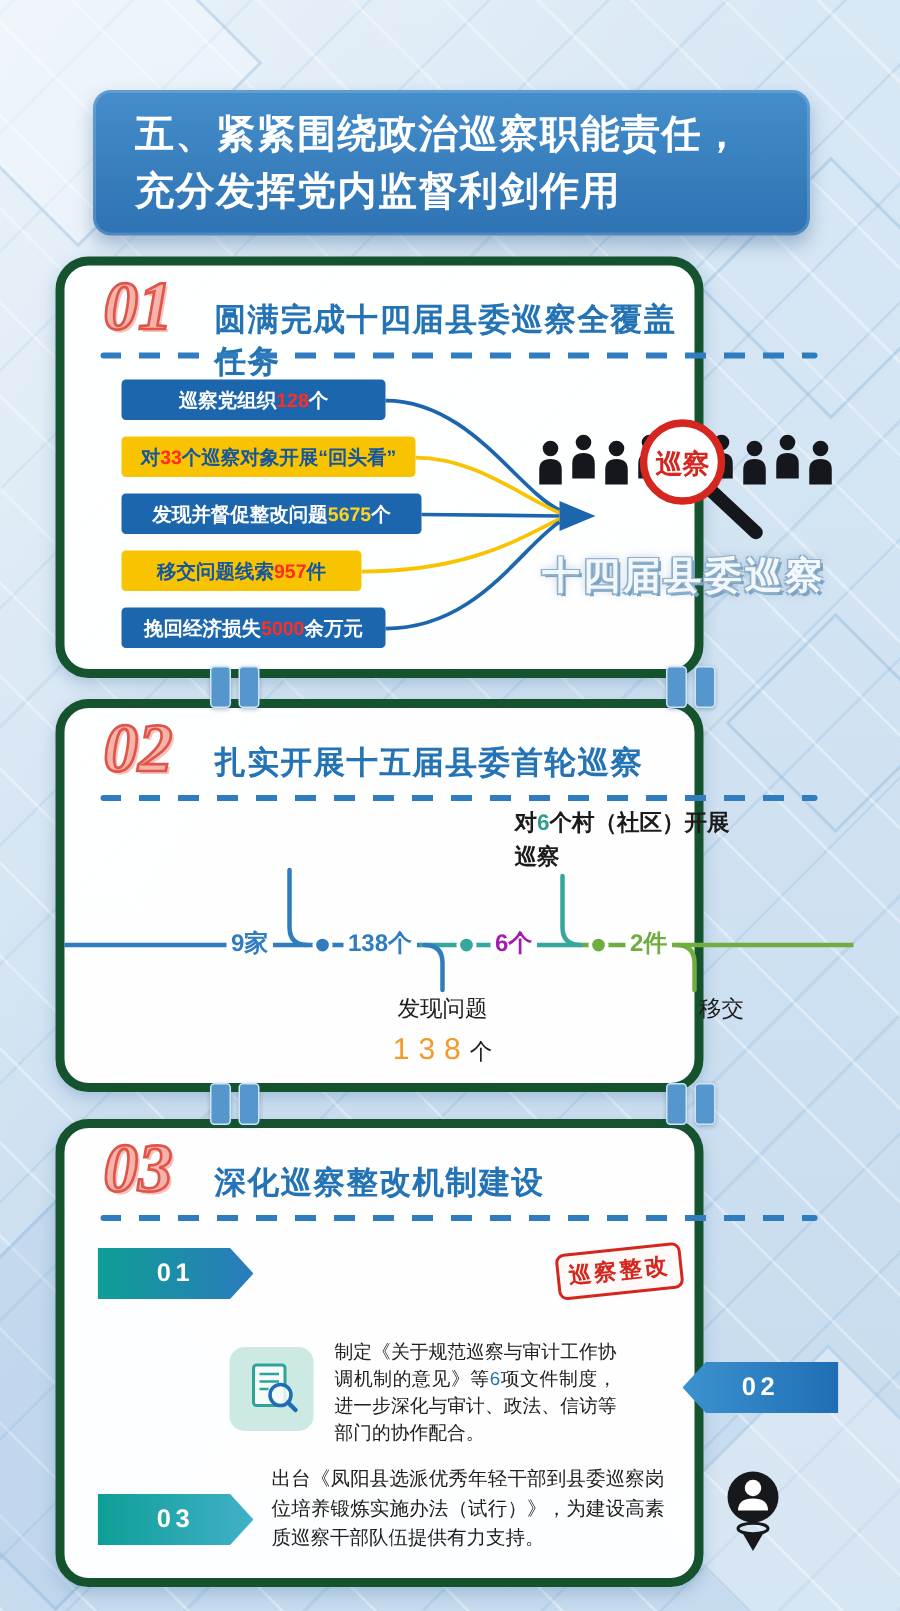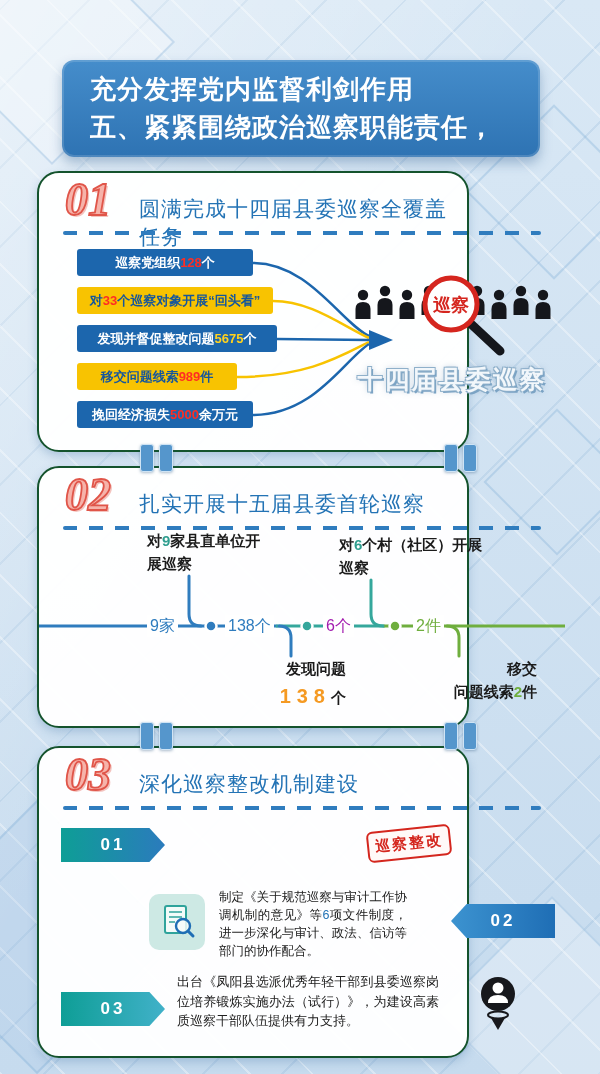--- a/index.html
+++ b/index.html
@@ -20,30 +20,30 @@
   .d5{left:505px;top:430px;width:100px;height:100px}
 
   .banner{position:absolute;left:62px;top:60px;width:478px;height:97px;box-sizing:border-box;
     background:linear-gradient(180deg,#458dcb,#2e73b3);border-radius:12px;
     box-shadow:0 6px 12px rgba(40,90,140,.35), inset 0 0 0 2px rgba(255,255,255,.15);
     display:flex;flex-direction:column;justify-content:center;padding-left:28px;z-index:1}
   .banner-line{color:#fff;font-size:26px;font-weight:900;line-height:1.45;letter-spacing:1px;
     font-family:"Liberation Serif",serif}
 
   .card{position:absolute;left:37px;width:432px;background:rgba(255,255,255,.97);
-    border:2px solid #14532d;border-radius:22px;box-sizing:border-box;
+    border:6px solid #14532d;border-radius:22px;box-sizing:border-box;
     box-shadow:0 4px 10px rgba(60,110,160,.28);z-index:1}
   .card1{top:171px;height:281px}
   .card2{top:466px;height:262px}
   .card3{top:746px;height:312px}
 
   .section-num{position:absolute;left:26px;top:2px;font-size:46px;line-height:1.1;
     font-family:"Liberation Serif",serif;font-style:italic;font-weight:900;
     color:#f6b3aa;-webkit-text-stroke:1.8px #e05549;text-shadow:2px 2px 0 rgba(224,85,73,.35)}
-  .section-title{position:absolute;left:100px;top:22px;margin:0;font-size:21px;font-weight:400;
+  .section-title{position:absolute;left:100px;top:22px;margin:0;font-size:21px;font-weight:700;
     color:#2373b5;letter-spacing:1px}
   .dash-row{position:absolute;left:24px;top:58px;width:478px;height:4px;border-radius:2px;
     background:repeating-linear-gradient(90deg,#2f7cbe 0 14px,transparent 14px 26px)}
 
   
   .stat{position:absolute;left:38px;height:27px;line-height:27px;text-align:center;
     font-size:13px;font-weight:700;border-radius:3px;white-space:nowrap;z-index:2}
   .stat.blue{background:#1c66ad;color:#fff}
   .stat.yellow{background:#f8c301;color:#15569c}
   .sb1{top:76px;width:176px}
@@ -66,26 +66,26 @@
 
   
   .timeline{position:absolute;left:0;top:0;width:526px;height:262px;z-index:1}
   .t-label{position:absolute;font-size:15px;font-weight:700;color:#1b1b1b;line-height:1.5;z-index:2}
   .t1{left:108px;top:62px;width:122px}
   .t2{left:300px;top:66px;width:150px}
   .hl-teal{color:#2f9e8f}
   .hl-orange{color:#f59a23}
   .hl-green{color:#6fae3e}
   .hl-blue{color:#2373b5}
-  .node{position:absolute;top:147px;background:#fff;padding:0 3px;font-size:16px;font-weight:400;line-height:22px;z-index:2}
+  .node{position:absolute;top:147px;background:#fff;padding:0 3px;font-size:16px;font-weight:700;line-height:22px;z-index:2}
   .n1{left:108px;color:#2f7cbe}
   .n2{left:186px;color:#2f7cbe}
   .n3{left:284px;color:#a21caf}
   .n4{left:374px;color:#6fae3e}
-  .b-label{position:absolute;text-align:right;font-size:15px;font-weight:700;color:#1b1b1b;line-height:1.5;z-index:2}
+  .b-label{position:absolute;text-align:center;font-size:15px;font-weight:400;color:#1b1b1b;line-height:1.5;z-index:2}
   .b1c{left:197px;top:190px;width:110px}
   .b2c{left:378px;top:190px;width:120px}
   .big-num{font-size:20px;letter-spacing:6px}
 
   
   .ribbon{position:absolute;height:34px;width:104px;display:flex;align-items:center;justify-content:center;
     color:#fff;font-weight:800;font-size:17px;letter-spacing:3px;z-index:2}
   .r1{left:22px;top:80px;background:linear-gradient(90deg,#0e9e96,#2b7bbd);
     clip-path:polygon(0 0,85% 0,100% 50%,85% 100%,0 100%)}
   .r2{left:412px;top:156px;background:linear-gradient(270deg,#1f6eb5,#3c93d0);
@@ -106,42 +106,42 @@
 </head>
 <body>
 
 <div class="deco d1"></div>
 <div class="deco d2"></div>
 <div class="deco d3"></div>
 <div class="deco d4"></div>
 <div class="deco d5"></div>
 
 <header class="banner">
+  <div class="banner-line">五、紧紧围绕政治巡察职能责任，</div>
   <div class="banner-line">充分发挥党内监督利剑作用</div>
-  <div class="banner-line">五、紧紧围绕政治巡察职能责任，</div>
 </header>
 
 <section class="card card1">
   <div class="section-num">01</div>
   <h2 class="section-title">圆满完成十四届县委巡察全覆盖任务</h2>
   <div class="dash-row"></div>
 
   <svg class="converge" viewBox="0 0 526 281">
     <path d="M214,90 C270,90 302,150 330,163" fill="none" stroke="#1c66ad" stroke-width="2.5"></path>
     <path d="M234,128 C272,128 302,152 330,165" fill="none" stroke="#f8c301" stroke-width="2.5"></path>
     <path d="M238,166 L330,167" fill="none" stroke="#1c66ad" stroke-width="2.5"></path>
     <path d="M198,204 C268,204 302,183 330,169" fill="none" stroke="#f8c301" stroke-width="2.5"></path>
     <path d="M214,242 C275,242 304,188 330,171" fill="none" stroke="#1c66ad" stroke-width="2.5"></path>
     <polygon points="330,157 354,167 330,177" fill="#1c66ad"></polygon>
   </svg>
 
   <div class="stat blue sb1"><span>巡察党组织</span><span class="num-red">128</span><span>个</span></div>
   <div class="stat yellow sb2"><span>对</span><span class="num-red">33</span><span>个巡察对象开展“回头看”</span></div>
   <div class="stat blue sb3"><span>发现并督促整改问题</span><span class="num-gold">5675</span><span>个</span></div>
-  <div class="stat yellow sb4"><span>移交问题线索</span><span class="num-red">989</span><span>件</span></div>
+  <div class="stat yellow sb4"><span>移交问题线索</span><span class="num-red">957</span><span>件</span></div>
   <div class="stat blue sb5"><span>挽回经济损失</span><span class="num-red">5000</span><span>余万元</span></div>
 
   <svg class="people" viewBox="0 0 212 92">
     <defs>
       <g id="person">
         <circle cx="0" cy="-16" r="5.2"></circle>
         <path d="M-7.5,8 L-7.5,-2 Q-7.5,-9 0,-9 Q7.5,-9 7.5,-2 L7.5,8 Z"></path>
       </g>
     </defs>
     <g fill="#15171c">
@@ -181,35 +181,33 @@
     <path d="M345,158 L526,158" fill="none" stroke="#6fae3e" stroke-width="3" stroke-linecap="round"></path>
     <path d="M150,108 L150,146 Q150,158 162,158" fill="none" stroke="#2f7cbe" stroke-width="3" stroke-linecap="round"></path>
     <path d="M240,158 Q252,158 252,170 L252,188" fill="none" stroke="#2f7cbe" stroke-width="3" stroke-linecap="round"></path>
     <path d="M332,112 L332,146 Q332,158 344,158" fill="none" stroke="#35a79c" stroke-width="3" stroke-linecap="round"></path>
     <path d="M408,158 Q420,158 420,170 L420,188" fill="none" stroke="#6fae3e" stroke-width="3" stroke-linecap="round"></path>
     <circle cx="172" cy="158" r="5.5" fill="#2f7cbe" stroke="#fff" stroke-width="2.5"></circle>
     <circle cx="268" cy="158" r="5.5" fill="#35a79c" stroke="#fff" stroke-width="2.5"></circle>
     <circle cx="356" cy="158" r="5.5" fill="#6fae3e" stroke="#fff" stroke-width="2.5"></circle>
   </svg>
 
-  <div class="t-label t1"><span>对</span><span class="hl-teal">9</span><span>家县直单位开展巡察</span></div>
   <div class="t-label t2"><span>对</span><span class="hl-teal">6</span><span>个村（社区）开展巡察</span></div>
 
   <span class="node n1">9家</span>
   <span class="node n2">138个</span>
   <span class="node n3">6个</span>
   <span class="node n4">2件</span>
 
   <div class="b-label b1c">
     <div>发现问题</div>
     <div><span class="hl-orange big-num">138</span><span>个</span></div>
   </div>
   <div class="b-label b2c">
     <div>移交</div>
-    <div><span>问题线索</span><span class="hl-green">2</span><span>件</span></div>
   </div>
 </section>
 
 <div class="conn-pair" style="left:140px;top:722px">
     <i></i>
     <i></i>
   </div>
 <div class="conn-pair" style="left:444px;top:722px">
     <i></i>
     <i></i>

